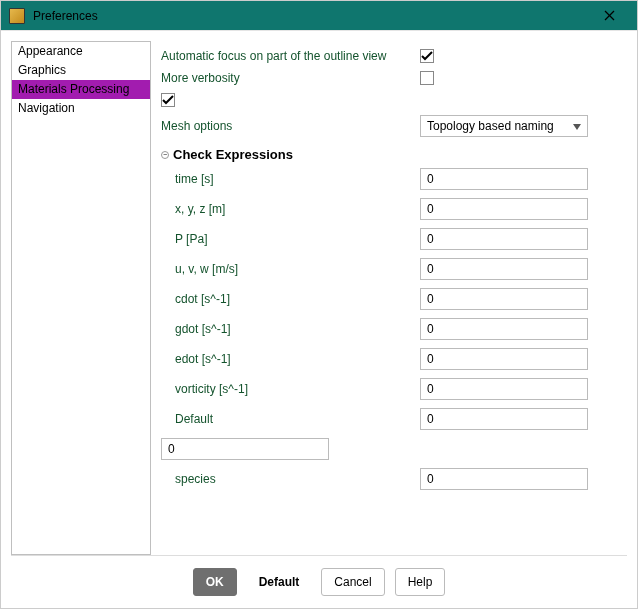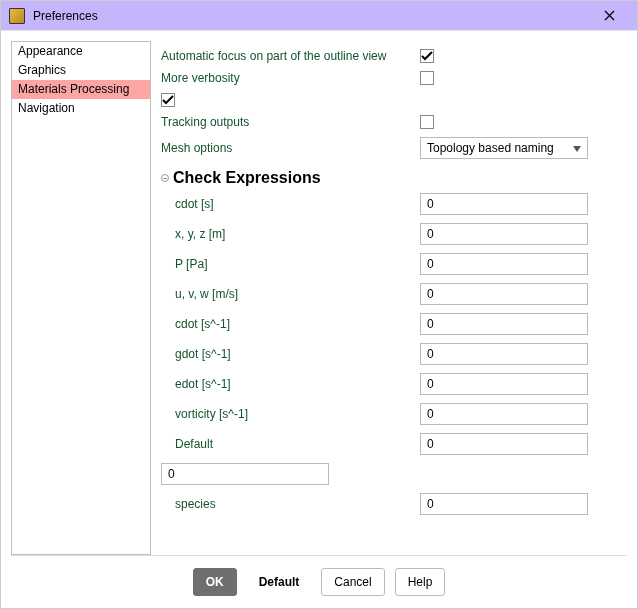--- a/index.html
+++ b/index.html
@@ -3,21 +3,21 @@
 <meta charset="utf-8">
 <style>
   * { box-sizing: border-box; }
   html, body { margin: 0; padding: 0; font-family: "Segoe UI", Tahoma, sans-serif; font-size: 12px; color: #000; }
   .window {
     width: 638px; height: 609px; background: #fff; border: 1px solid #ccc;
     display: flex; flex-direction: column; box-shadow: 0 0 6px rgba(0,0,0,0.1);
   }
   .titlebar {
     height: 30px; display: flex; align-items: center; padding: 0 8px;
-    background: #c4b5fd; border-bottom: 1px solid #e5e5e5;
+    background: #0f766e; border-bottom: 1px solid #e5e5e5;
   }
   .titlebar .app-icon {
     width: 16px; height: 16px; background: linear-gradient(135deg,#e6b84c,#c28a1c);
     border: 1px solid #333; margin-right: 8px; border-radius: 1px;
     position: relative;
   }
   .titlebar .title { flex: 1; font-size: 12px; }
   .titlebar .close {
     width: 40px; height: 30px; display: flex; align-items: center; justify-content: center;
     cursor: pointer;
@@ -26,21 +26,21 @@
   .body {
     flex: 1; display: flex; padding: 10px 10px 0 10px; gap: 4px; overflow: hidden;
   }
   .sidebar {
     width: 140px; border: 1px solid #bfbfbf; background: #fff; overflow: auto;
   }
   .sidebar-item {
     padding: 1px 6px; cursor: pointer; white-space: nowrap; font-size: 12px; line-height: 17px;
   }
   .sidebar-item.selected {
-    background: #fca5a5;
+    background: #a21caf;
   }
   .content {
     flex: 1; overflow: auto; padding: 4px 6px 12px 6px;
   }
   .row {
     display: flex; align-items: center; padding: 4px 0;
   }
   .row .label {
     flex: 1; font-size: 12px; color: #14532d;
   }
@@ -61,21 +61,21 @@
     position: absolute; right: 6px; top: 50%; transform: translateY(-50%);
   }
   .select .caret svg { width: 8px; height: 6px; fill: #555; }
   .section-header {
     display: flex; align-items: center; gap: 4px; padding: 6px 0 2px 0;
   }
   .section-header .bullet {
     width: 8px; height: 8px; display: inline-flex; align-items: center; justify-content: center;
     border: 1px solid #999; border-radius: 50%; font-size: 7px; line-height: 1;
   }
-  .section-header .text { font-weight: bold; font-size: 16px; }
+  .section-header .text { font-weight: bold; font-size: 13px; }
   .text-input {
     width: 168px; height: 22px; border: 1px solid #bbb; padding: 0 6px;
     font-size: 12px; font-family: inherit; outline: none;
   }
   .footer-sep { height: 1px; background: #ddd; margin: 0 10px; }
   .footer {
     height: 52px; display: flex; align-items: center; justify-content: center; gap: 10px;
   }
   .btn {
     height: 26px; padding: 13px 12px; border: 1px solid #bbb; background: #fff;
@@ -133,46 +133,40 @@
       <div class="row">
         <span class="control">
             <span class="chk">
               <svg viewBox="0 0 12 10">
                 <polyline points="1,5 4,8 11,1"></polyline>
               </svg>
             </span>
           </span>
       </div>
 
-      <div class="row">
-        <span class="label">Tracking outputs</span>
-        <span class="control">
-            <span class="chk"></span>
-          </span>
-      </div>
 
       <div class="row">
         <span class="label">Mesh options</span>
         <span class="control">
           <span class="select">
             <span>Topology based naming</span>
             <span class="caret"><svg viewBox="0 0 8 6">
                   <polygon points="0,0 8,0 4,6"></polygon>
                 </svg></span>
           </span>
         </span>
       </div>
 
       <div class="section-header">
         <span class="bullet">−</span>
         <span class="text">Check Expressions</span>
       </div>
 
       <div class="row">
-        <span class="label indent">cdot [s]</span>
+        <span class="label indent">time [s]</span>
         <span class="control">
             <input class="text-input" value="0" style="">
           </span>
       </div>
       <div class="row">
         <span class="label indent">x, y, z [m]</span>
         <span class="control">
             <input class="text-input" value="0" style="">
           </span>
       </div>

